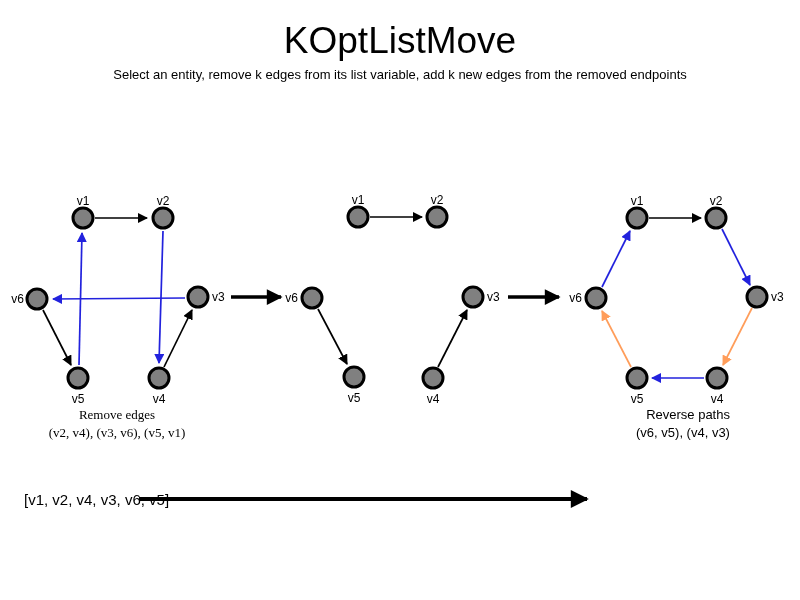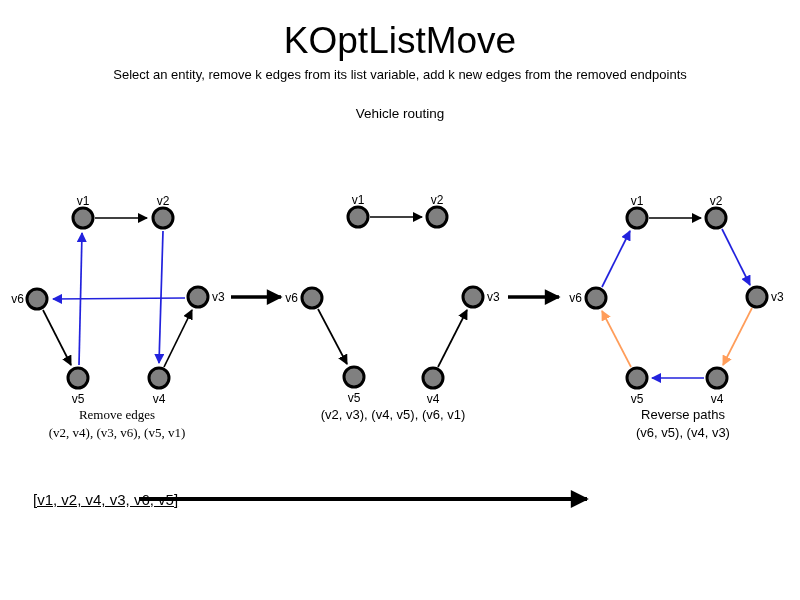--- a/index.html
+++ b/index.html
@@ -12,23 +12,23 @@
   }
   .stage { position: relative; width: 800px; height: 600px; }
   .header { position: absolute; top: 0; left: 0; width: 800px; text-align: center; }
   .title { margin-top: 22px; font-size: 37px; line-height: 1.05; font-weight: 400; }
   .subtitle { margin-top: 6px; font-size: 13px; }
   .section-label { margin-top: 24px; font-size: 13.5px; }
   .diagram-svg { position: absolute; top: 0; left: 0; }
   .caption { position: absolute; transform: translateX(-50%); text-align: center; font-size: 13px; line-height: 18px; white-space: nowrap; }
   .caption-left   { left: 117px; top: 406px; font-family: Liberation Serif, serif; }
   .caption-middle { left: 393px; top: 406px; }
-  .caption-right  { left: 683px; top: 406px; }
+  .caption-right  { left: 683px; top: 406px; text-align: right; }
   .footer-text { position: absolute; top: 491px; font-size: 15px; white-space: nowrap; }
-  .footer-before { left: 33px; text-decoration: underline; }
+  .footer-before { left: 24px; }
   .footer-after  { left: 597px; }
   svg text { font-family: "Liberation Sans", "DejaVu Sans", sans-serif; font-size: 12px; fill: #000; }
 </style>
 </head>
 <body>
 
 <div class="stage">
 
   <svg class="diagram-svg" width="800" height="600" viewBox="0 0 800 600">
     <defs>
@@ -118,30 +118,28 @@
       <text x="637" y="403" text-anchor="middle">v5</text>
       <text x="582" y="302" text-anchor="end">v6</text>
     </g>
 
     <line x1="139" y1="499" x2="587" y2="499" stroke="#000000" stroke-width="4" marker-end="url(#ah-big)"></line>
   </svg>
 
   <div class="header">
     <div class="title">KOptListMove</div>
     <div class="subtitle">Select an entity, remove k edges from its list variable, add k new edges from the removed endpoints</div>
-    <div class="section-label">Vehicle routing</div>
   </div>
 
   <div class="caption caption-left">
     <div>Remove edges</div>
     <div>(v2, v4), (v3, v6), (v5, v1)</div>
   </div>
 
   <div class="caption caption-middle">
-    <div>(v2, v3), (v4, v5), (v6, v1)</div>
   </div>
 
   <div class="caption caption-right">
     <div>Reverse paths</div>
     <div>(v6, v5), (v4, v3)</div>
   </div>
 
   <div class="footer-text footer-before">[v1, v2, v4, v3, v6, v5]</div>
 
 </div>

